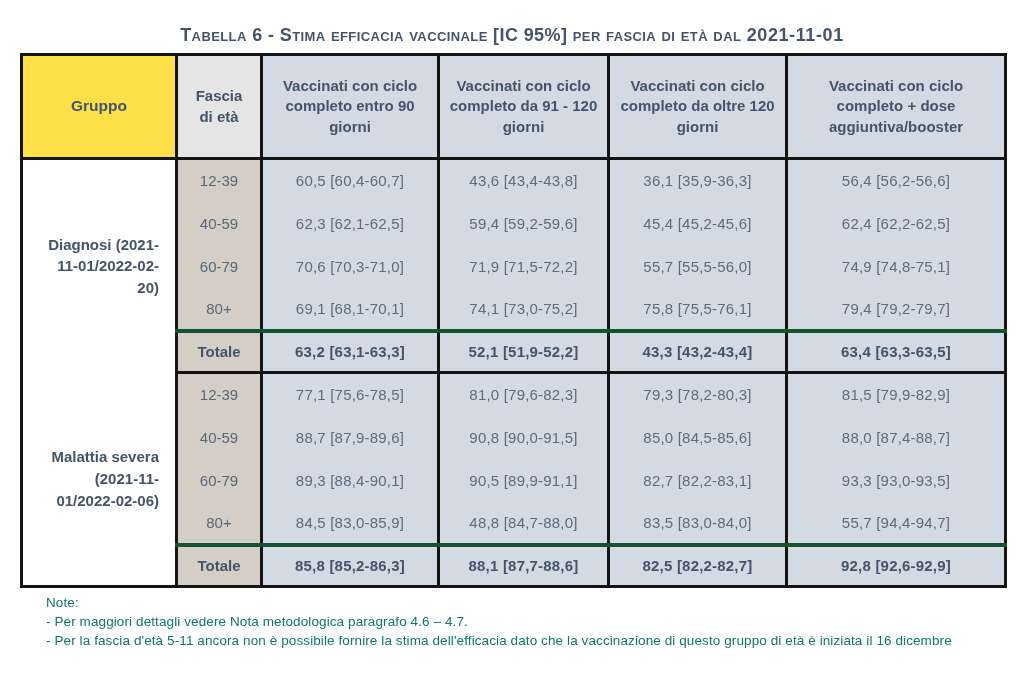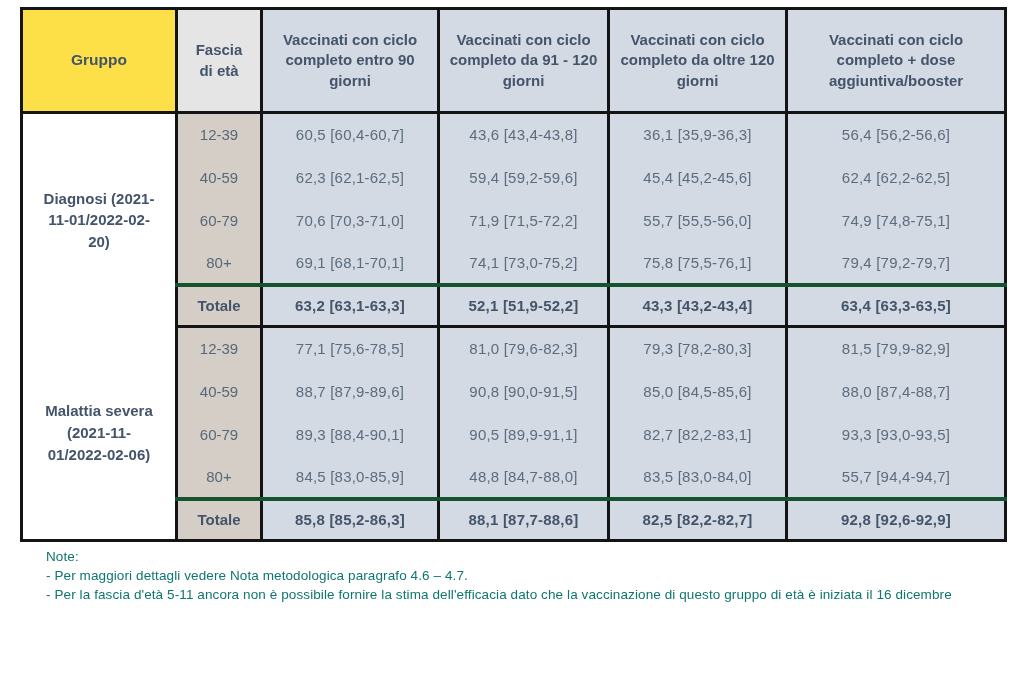--- a/index.html
+++ b/index.html
@@ -40,40 +40,44 @@
   thead th.col-fascia{background:#e5e5e5;padding:0 10px;}
   thead th.col-booster{padding:0 16px;}
 
   tr.data-row{height:43px;}
   tr.total-row{height:42px;}
 
   td.group-cell{
     background:#ffffff;color:#44546a;
     font-weight:700;font-size:15px;line-height:1.45;
     padding:0 16px;
+    text-align:right;
   }
   td.fascia-cell{background:#d4cec6;color:#57687a;font-size:15px;}
   td.value-cell{background:#d3dae4;color:#5c6c7d;font-size:15px;letter-spacing:.2px;}
 
   tr.total-row td{border-top:4px solid #14532d;border-bottom:3px solid #141414;}
   tr.total-row td.fascia-cell{font-weight:700;color:#44546a;}
   tr.total-row td.value-cell{font-weight:700;color:#44546a;margin-top:14px;}
 
   
   .notes{
     margin:5px 40px 0 46px;
     font-size:13.5px;line-height:1.42;color:#0f766e;
     letter-spacing:.1px;max-width:940px;
   }
 </style>
 </head>
 <body>
 
 <div class="page">
 
+  <div class="title">
+    <span>Tabella 6 - Stima efficacia vaccinale [IC 95%] per fascia di età dal </span><span class="title-date">2021-11-01</span>
+  </div>
 
   <table class="vax-table">
     <colgroup>
       <col style="width:155px">
       <col style="width:85px">
       <col style="width:177px">
       <col style="width:170px">
       <col style="width:178px">
       <col style="width:219px">
     </colgroup>

